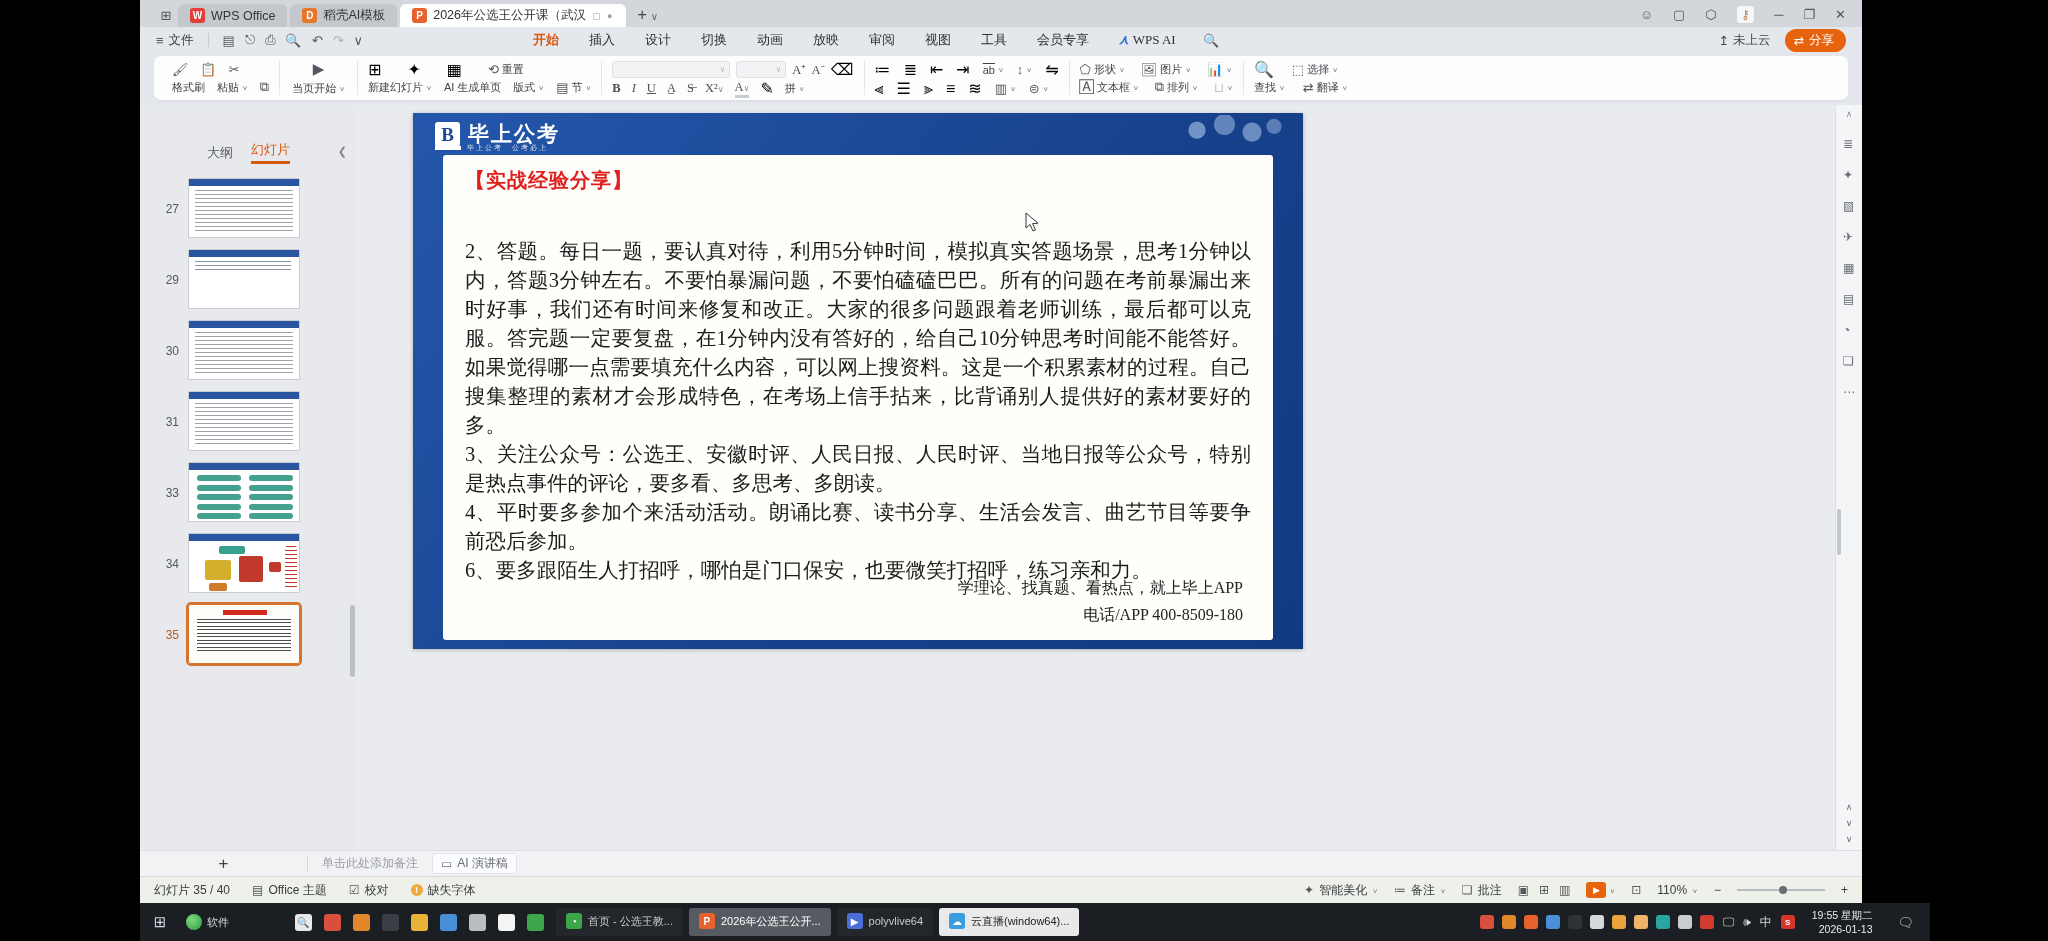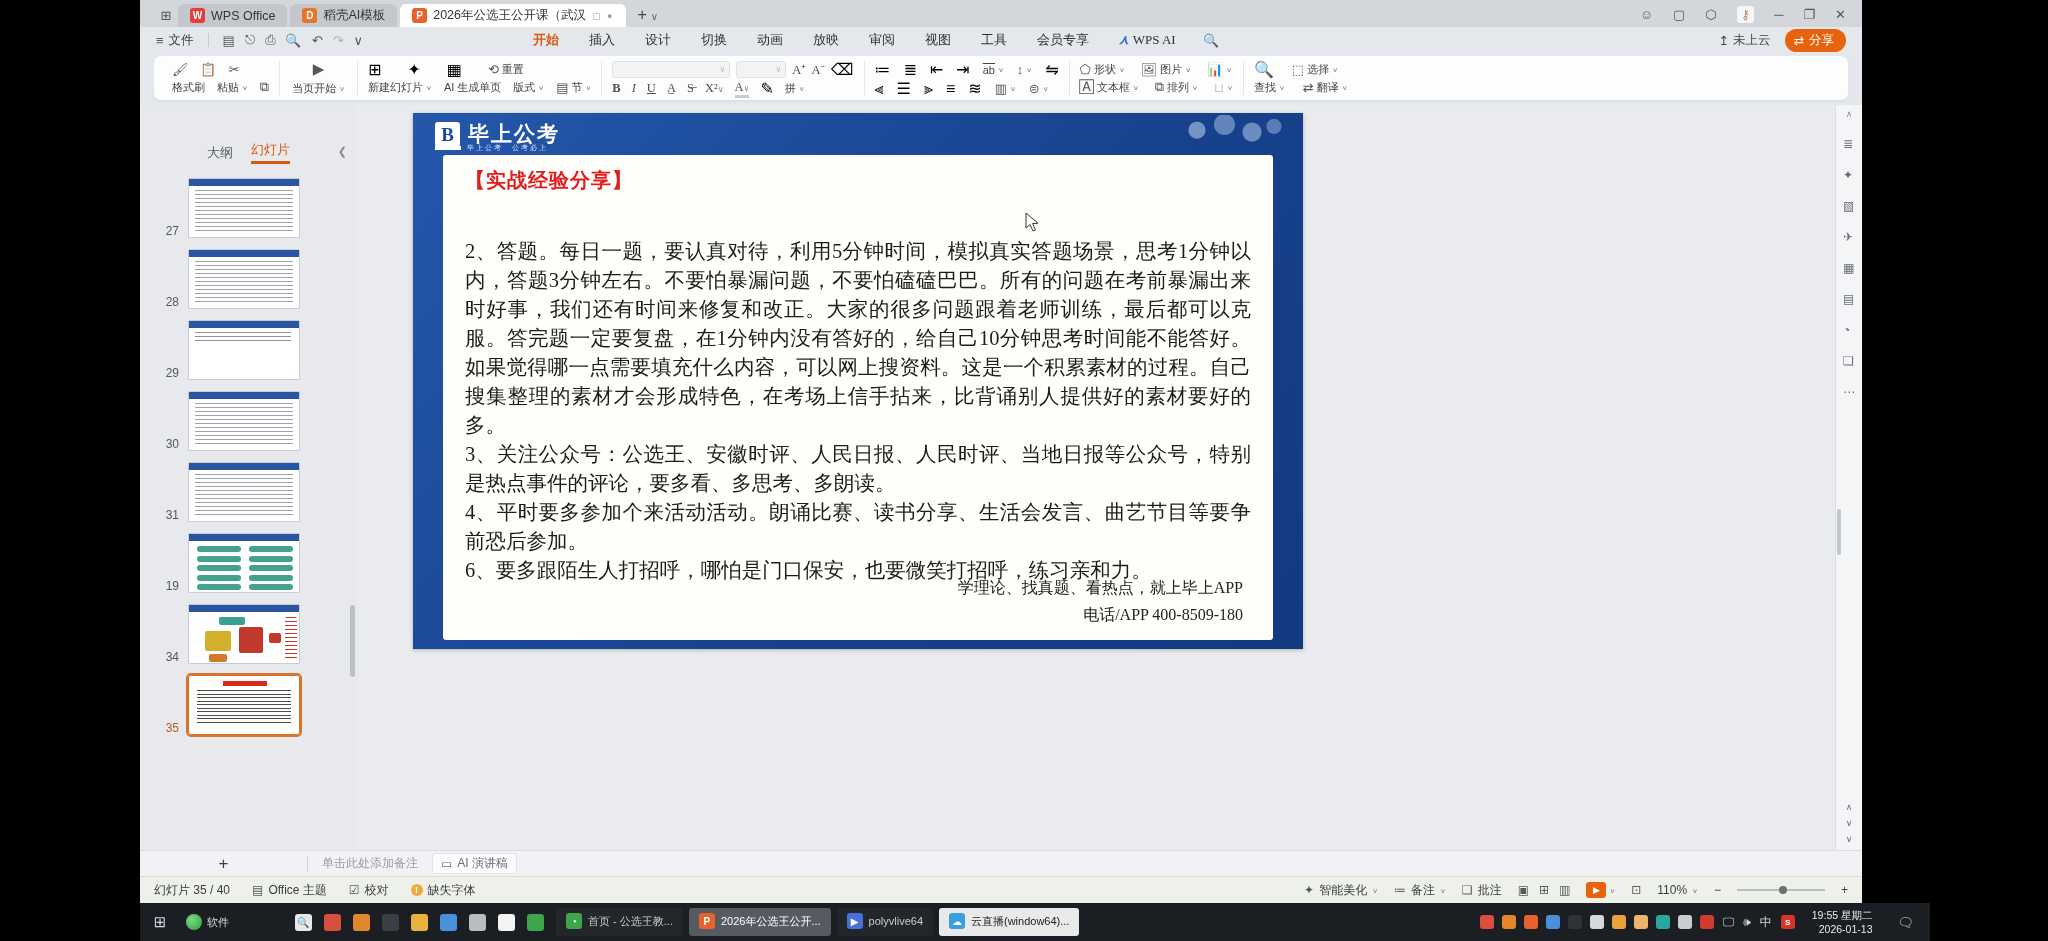--- a/index.html
+++ b/index.html
@@ -60,21 +60,21 @@
   .fmt-letter { font-size:12.5px; color:#4a4d52; font-family:"Liberation Serif",serif; }
   .fmt-letter i { font-style:italic; } .fmt-letter u { text-decoration:underline; }
 
   
   .main { display:flex; height:745px; }
   .slide-list { width:217px; background:#e7e9ec; position:relative; flex:0 0 217px; }
   .panel-tabs { display:flex; align-items:center; gap:18px; justify-content:center; padding-top:36px; font-size:13px; color:#5a5d61; }
   .panel-tab.active { color:#d85a12; border-bottom:3px solid #d85a12; padding-bottom:2px; }
   .panel-collapse { position:absolute; right:10px; top:40px; color:#888; font-size:11px; }
   .thumbs { margin-top:14px; display:flex; flex-direction:column; gap:11px; }
-  .thumb-row { display:flex; align-items:flex-end; }
+  .thumb-row { display:flex; align-items:center; }
   .thumb-num { width:48px; text-align:right; padding-right:9px; font-size:12px; color:#55585c; padding-top:2px; }
   .thumb-row.selected .thumb-num { color:#b95c22; }
   .thumb { width:112px; height:60px; background:#fff; border:1px solid #c9ccd1; position:relative; overflow:hidden; border-radius:1px; }
   .thumb-row.selected .thumb { outline:2px solid #d4742f; border-color:#d4742f; border-radius:3px; }
   .k-text::before, .k-text-sparse::before, .k-pills::before, .k-chart::before { content:""; position:absolute; top:0; left:0; right:0; height:7px; background:#2a55a0; }
   .k-text::after { content:""; position:absolute; left:6px; right:6px; top:11px; bottom:6px; background:repeating-linear-gradient(#8d939c 0 1px, transparent 1px 4px); opacity:.85; }
   .k-text-sparse::after { content:""; position:absolute; left:6px; right:8px; top:11px; height:10px; background:repeating-linear-gradient(#8d939c 0 1px, transparent 1px 4px); }
   .k-scenic { background:linear-gradient(#d9e9f3 0%, #eef6f8 55%, #bcd8cb 100%); }
   .k-scenic::before { content:""; position:absolute; left:38px; top:14px; width:36px; height:8px; border-radius:4px; background:#2a55a0; }
   .k-scenic::after { content:""; position:absolute; left:0; right:0; bottom:0; height:26px;
@@ -429,37 +429,33 @@
           <span class="panel-tab">大纲</span>
           <span class="panel-tab active">幻灯片</span>
         </div>
         <span class="panel-collapse">❮</span>
         <div class="thumbs" id="thumbs">
             <div class="thumb-row">
               <span class="thumb-num">27</span>
               <div class="thumb k-text"></div>
             </div>
             <div class="thumb-row">
-              <span class="thumb-num">28</span>
-              <div class="thumb k-text"></div>
-            </div>
-            <div class="thumb-row">
               <span class="thumb-num">29</span>
               <div class="thumb k-text-sparse"></div>
             </div>
             <div class="thumb-row">
               <span class="thumb-num">30</span>
               <div class="thumb k-text"></div>
             </div>
             <div class="thumb-row">
               <span class="thumb-num">31</span>
               <div class="thumb k-text"></div>
             </div>
             <div class="thumb-row">
-              <span class="thumb-num">19</span>
+              <span class="thumb-num">33</span>
               <div class="thumb k-pills">
                 <div class="pill" style="left: 8px; width: 44px; top: 12px;"></div>
                 <div class="pill" style="left: 8px; width: 44px; top: 21.5px;"></div>
                 <div class="pill" style="left: 8px; width: 44px; top: 31px;"></div>
                 <div class="pill" style="left: 8px; width: 44px; top: 40.5px;"></div>
                 <div class="pill" style="left: 8px; width: 44px; top: 50px;"></div>
                 <div class="pill" style="left: 60px; width: 44px; top: 12px;"></div>
                 <div class="pill" style="left: 60px; width: 44px; top: 21.5px;"></div>
                 <div class="pill" style="left: 60px; width: 44px; top: 31px;"></div>
                 <div class="pill" style="left: 60px; width: 44px; top: 40.5px;"></div>

